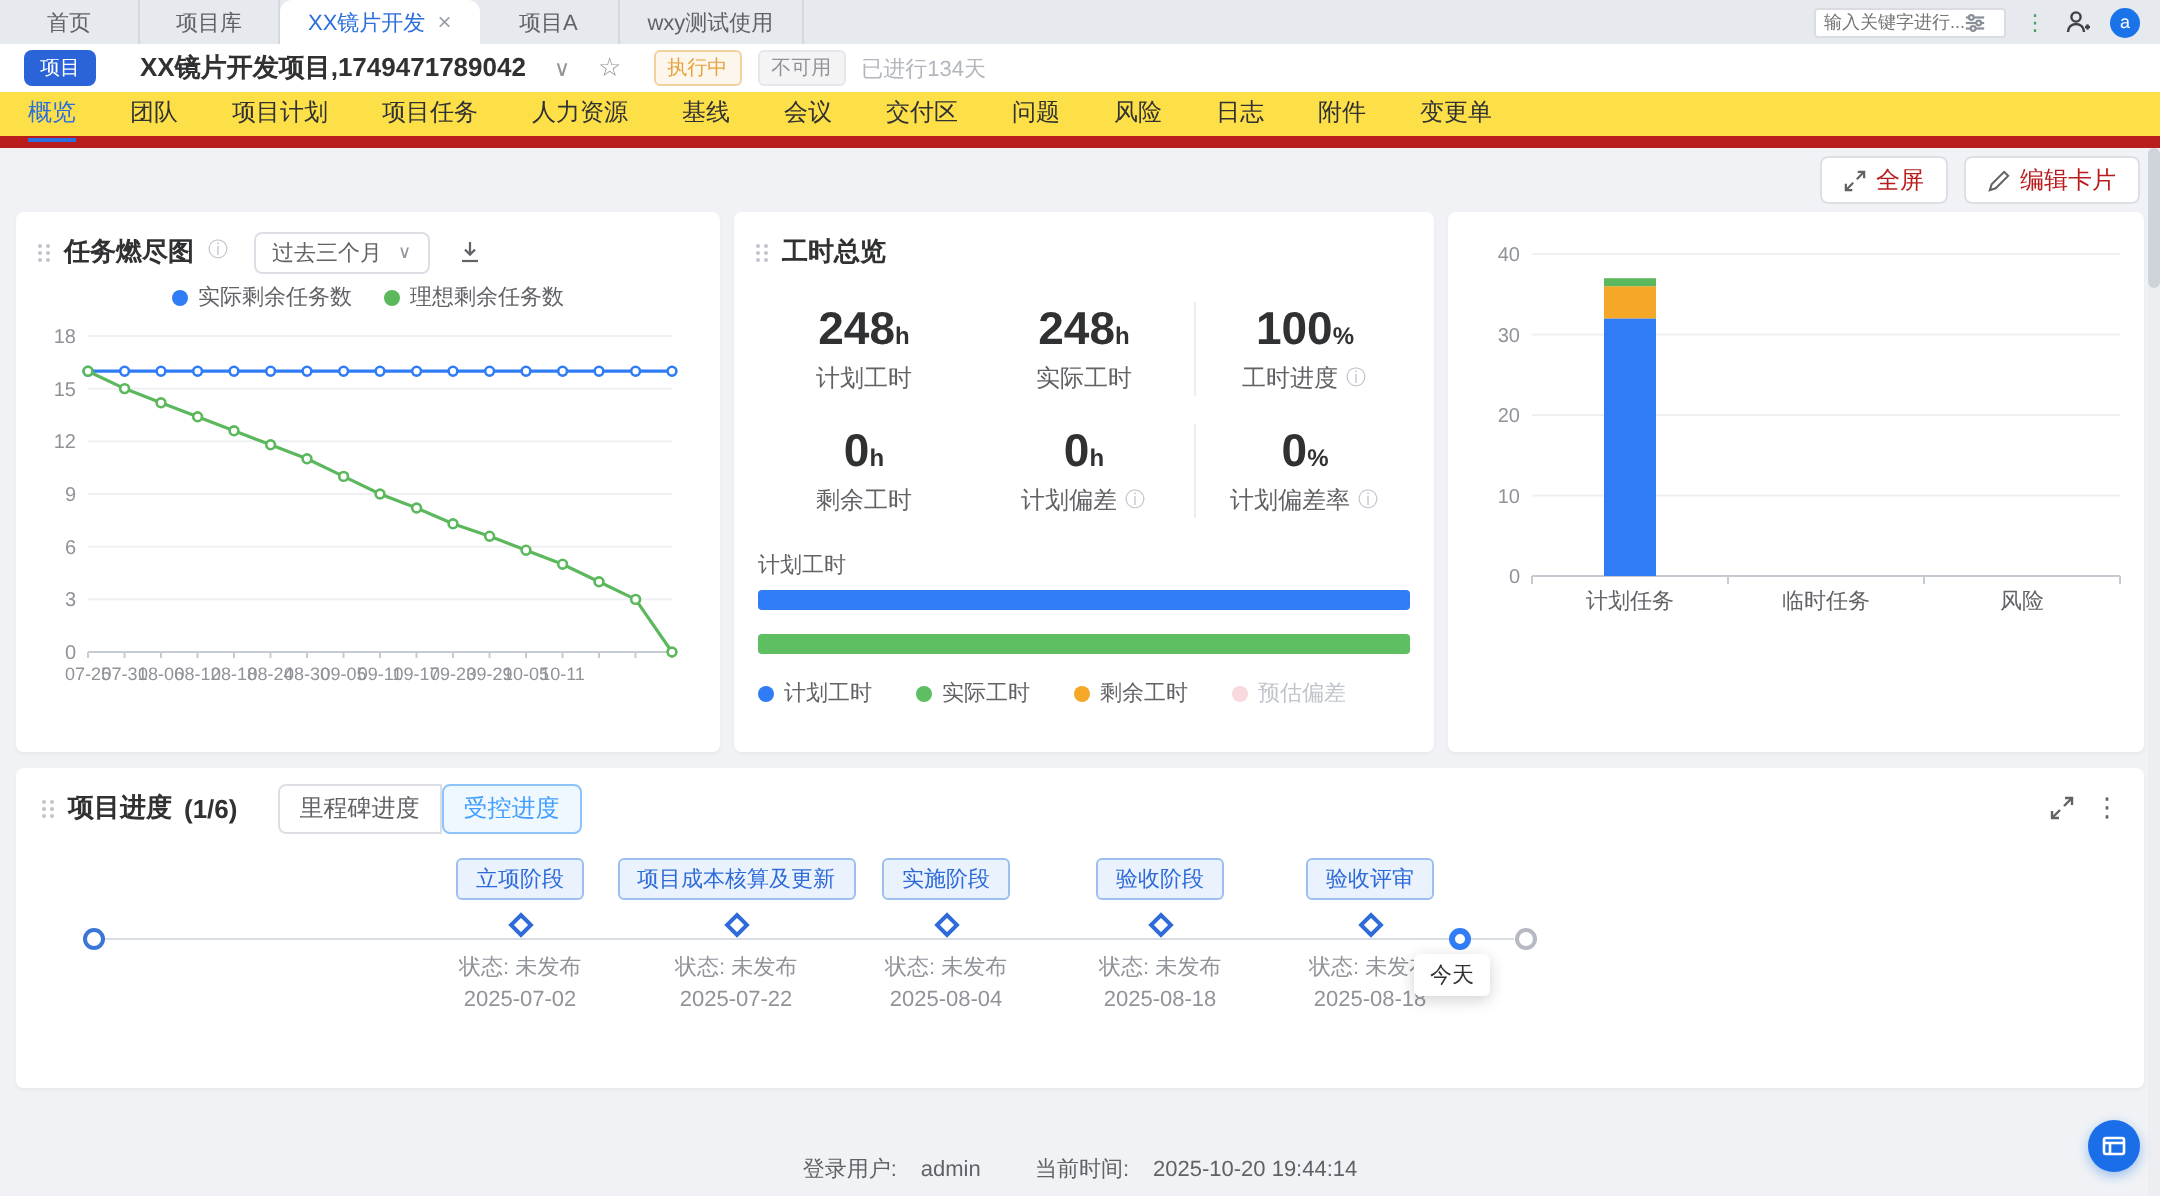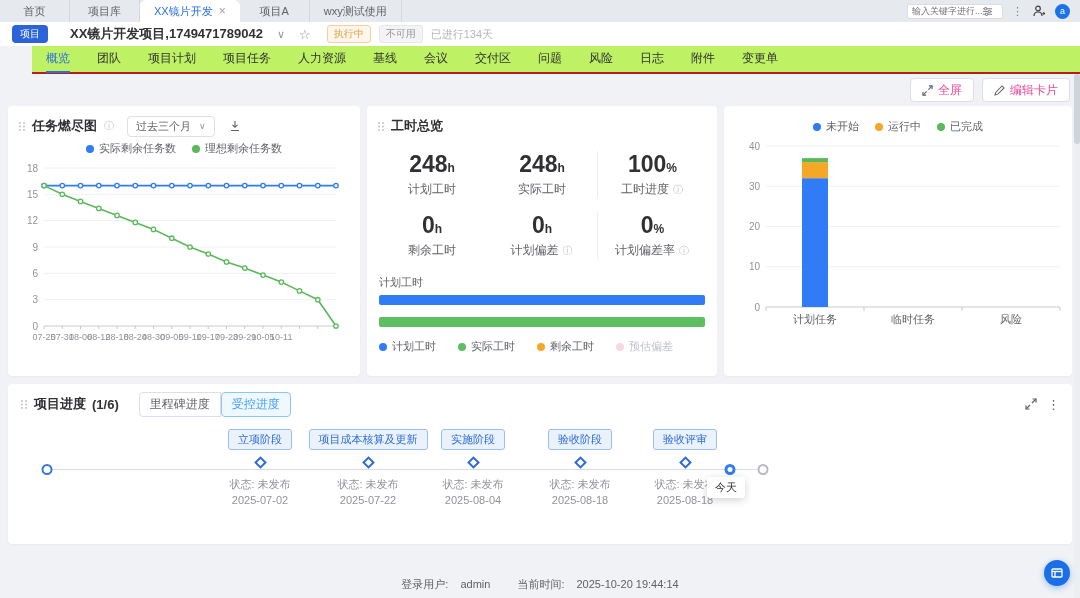--- a/index.html
+++ b/index.html
@@ -14,25 +14,25 @@
   .avatar { width:15px; height:15px; border-radius:50%; background:#1a73e8; color:#fff; font-size:9px; display:flex; align-items:center; justify-content:center; }
   .more-dots { color:#4f9d6b; font-size:11px; letter-spacing:0; }
   .proj-header { height:24px; background:#fff; display:flex; align-items:center; padding:0 12px; gap:8px; }
   .proj-badge { background:#2b63d9; color:#fff; font-size:10px; padding:2px 8px; border-radius:4px; }
   .proj-title { font-size:13px; font-weight:bold; color:#303133; margin-left:14px; }
   .hdr-ico { color:#909399; font-size:11px; margin-left:6px; }
   .badge { font-size:10px; padding:1px 6px; border-radius:3px; border:1px solid; }
   .badge.running { color:#e6a23c; border-color:#f3d19e; background:#fdf6ec; margin-left:8px; }
   .badge.disabled { color:#909399; border-color:#e4e7ed; background:#f4f4f5; }
   .duration { font-size:11px; color:#b3b7bd; }
-  .navbar { height:28px; background:#bef264; border-bottom:2px solid #b91c1c; display:flex; align-items:center; gap:27px; padding:0 14px; font-size:12px; color:#303133;margin-left:32px; }
+  .navbar { height:28px; background:#fde047; border-bottom:6px solid #b91c1c; display:flex; align-items:center; gap:27px; padding:0 14px; font-size:12px; color:#303133; }
   .nav-tab { cursor:pointer; height:28px; display:flex; align-items:center; border-bottom:2px solid transparent; }
   .nav-tab.active { color:#2a6fdc; border-bottom-color:#2a6fdc; }
   .toolbar { height:32px; display:flex; align-items:center; justify-content:flex-end; gap:8px; padding:0 10px; }
-  .tool-btn { background:#fff; border:1px solid #dcdfe6; border-radius:4px; height:24px; display:flex; align-items:center; gap:5px; font-size:12px; color:#ec4899; padding:0 11px; cursor:pointer; }
+  .tool-btn { background:#fff; border:1px solid #dcdfe6; border-radius:4px; height:24px; display:flex; align-items:center; gap:5px; font-size:12px; color:#b91c1c; padding:0 11px; cursor:pointer; }
   .cards { display:grid; grid-template-columns:352px 350px 1fr; gap:7px; margin:0 8px; height:270px; }
   .card { background:#fff; border-radius:4px; padding:9px 10px; box-shadow:0 1px 2px rgba(0,0,0,.04); overflow:hidden; }
   .card-hd { display:flex; align-items:center; gap:6px; height:22px; }
   .card-title { font-size:13px; font-weight:bold; color:#303133; }
   .info-ico { display:inline-block; width:12px; height:12px; border-radius:50%; color:#c0c4cc; font-size:10px; line-height:12px; text-align:center; }
   .select { border:1px solid #dcdfe6; border-radius:4px; font-size:11px; color:#606266; padding:2px 8px; display:flex; gap:8px; align-items:center; margin-left:6px; cursor:pointer; }
   .legend { display:flex; justify-content:center; gap:16px; font-size:11px; color:#606266; margin-top:4px; }
   .legend .li { display:flex; align-items:center; gap:5px; }
   .dot { width:8px; height:8px; border-radius:50%; display:inline-block; }
   .stats { display:grid; grid-template-columns:1fr 1fr 1fr; row-gap:14px; margin-top:14px; }
@@ -363,34 +363,20 @@
           <span>剩余工时</span>
         </span>
       <span class="li dim">
           <span class="dot" style="background:#f8d9de"></span>
           <span>预估偏差</span>
         </span>
     </div>
   </div>
 
   <div class="card">
-    <div class="legend">
-      <span class="li">
-          <span class="dot" style="background:#2f7cf6"></span>
-          <span>未开始</span>
-        </span>
-      <span class="li">
-          <span class="dot" style="background:#f5a728"></span>
-          <span>运行中</span>
-        </span>
-      <span class="li">
-          <span class="dot" style="background:#5cb85c"></span>
-          <span>已完成</span>
-        </span>
-    </div>
     <svg id="workitems-svg" width="340" height="205" viewBox="0 0 340 205">
         <line x1="32" y1="173" x2="326" y2="173" stroke="#c6cad1" stroke-width="1"></line>
         <text x="26" y="176.5" text-anchor="end" font-size="10" fill="#909399">0</text>
         <line x1="32" y1="132.75" x2="326" y2="132.75" stroke="#eef0f4" stroke-width="1"></line>
         <text x="26" y="136.25" text-anchor="end" font-size="10" fill="#909399">10</text>
         <line x1="32" y1="92.5" x2="326" y2="92.5" stroke="#eef0f4" stroke-width="1"></line>
         <text x="26" y="96" text-anchor="end" font-size="10" fill="#909399">20</text>
         <line x1="32" y1="52.25" x2="326" y2="52.25" stroke="#eef0f4" stroke-width="1"></line>
         <text x="26" y="55.75" text-anchor="end" font-size="10" fill="#909399">30</text>
         <line x1="32" y1="12" x2="326" y2="12" stroke="#eef0f4" stroke-width="1"></line>

